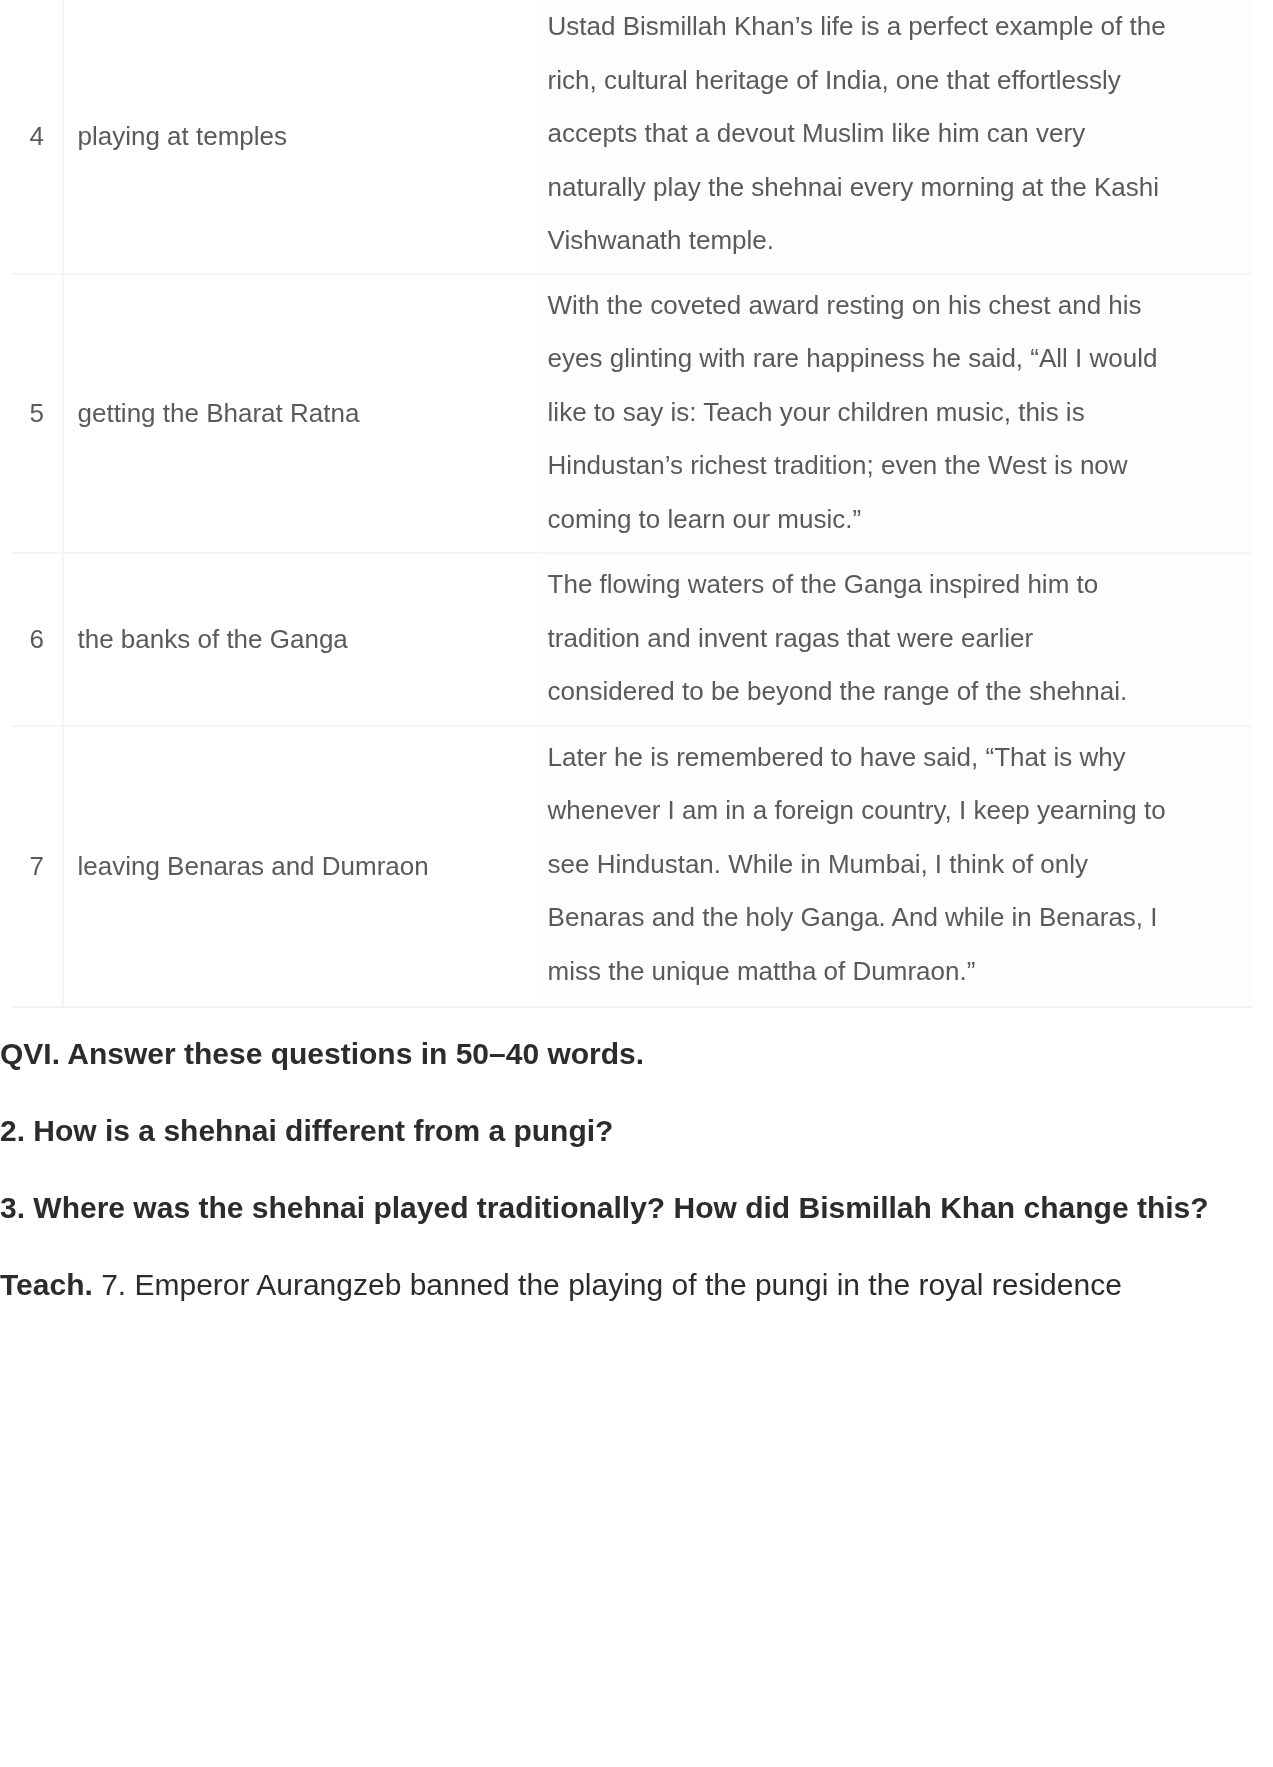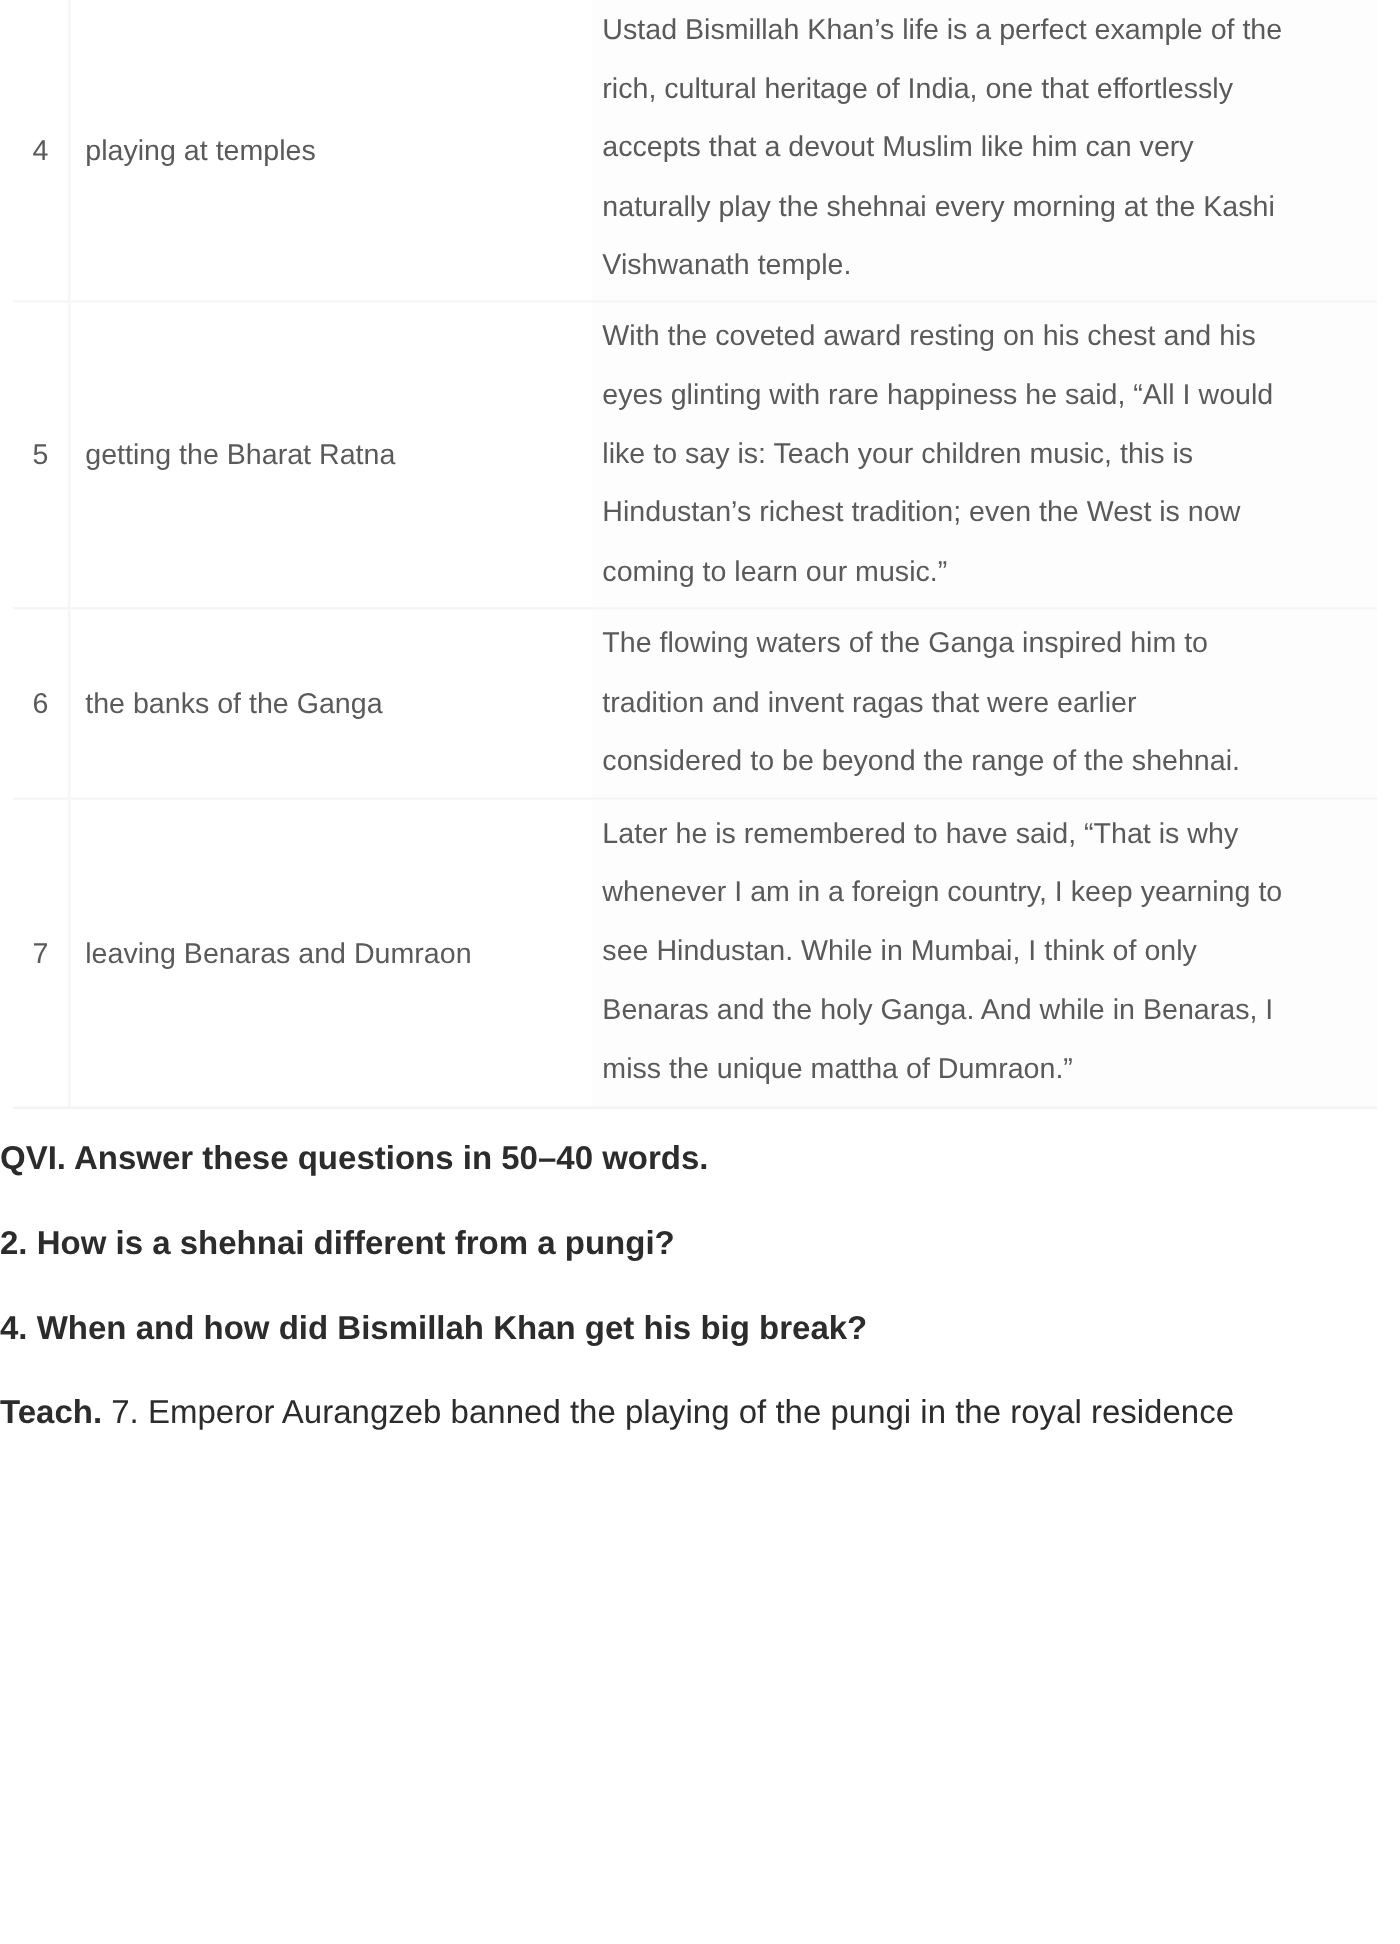--- a/index.html
+++ b/index.html
@@ -92,15 +92,15 @@
           <span class="desc-line">miss the unique mattha of Dumraon.”</span>
         </td>
       </tr>
     </tbody>
   </table>
 </div>
 
 <div class="questions">
   <div class="q-block q-heading">QVI. Answer these questions in 50–40 words.</div>
   <div class="q-block">2. How is a shehnai different from a pungi?</div>
-  <div class="q-block">4. When and how did Bismillah Khan get his big break?</div>
+  <div class="q-block">3. Where was the shehnai played traditionally? How did Bismillah Khan change this?</div>
   <div class="answer-line"><span class="answer-label">Teach.</span><span> 7. Emperor Aurangzeb banned the playing of the pungi in the royal residence</span></div>
 </div>
 
 </body></html>

